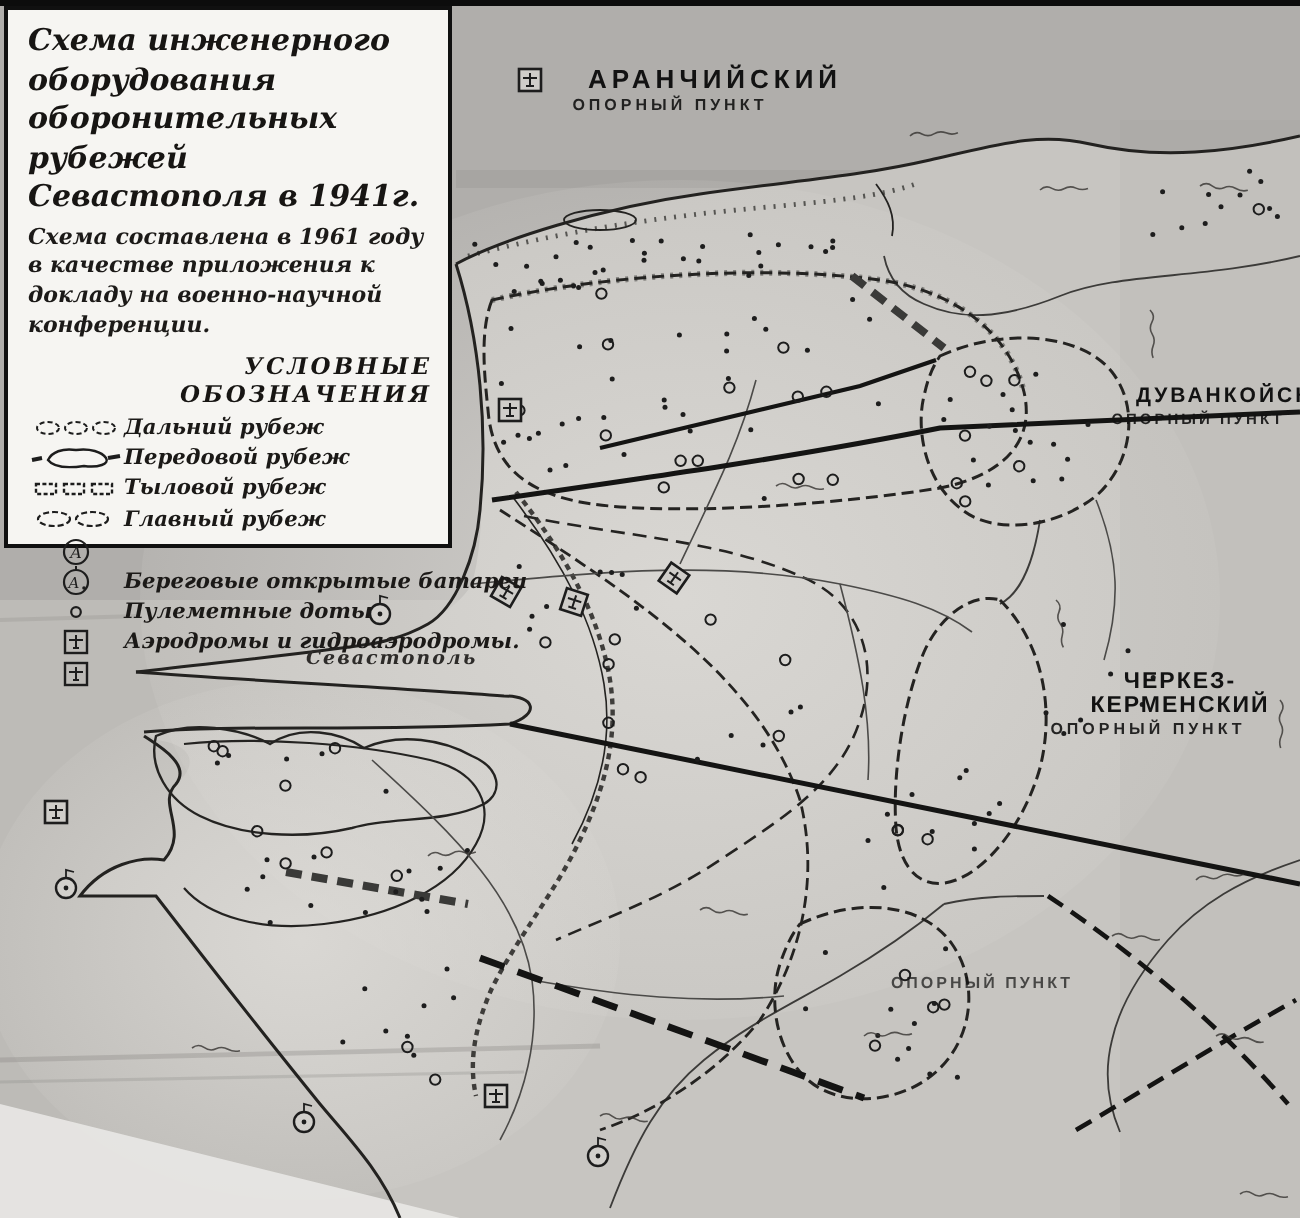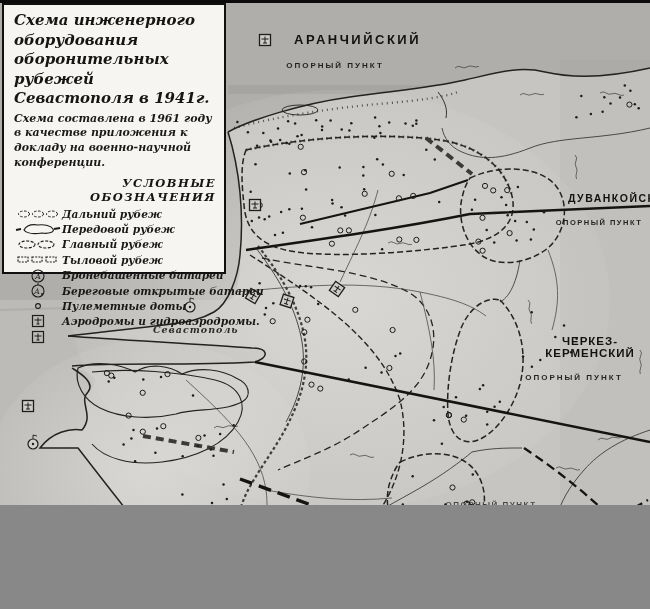--- a/index.html
+++ b/index.html
@@ -1,16 +1,16 @@
 <!DOCTYPE html>
 <html><head>
 <meta charset="utf-8">
 <style>
   html,body{margin:0;padding:0;background:#888;}
-  .page{position:relative;width:650px;height:505px;overflow:hidden;
+  .page{position:relative;width:650px;height:609px;overflow:hidden;
         background:linear-gradient(180deg,#aeacа9 0%,#b6b4b1 30%,#c3c1bd 70%,#c8c6c2 100%);
         background-color:#b7b5b2;font-family:"DejaVu Serif",serif;}
   svg.map{position:absolute;left:0;top:0;}
   .topbar{position:absolute;left:0;top:0;width:650px;height:3px;background:#0c0c0c;}
 
   
   .legend{position:absolute;left:2px;top:3px;width:224px;height:271px;
           background:#f6f5f2;border:2px solid #101010;box-sizing:border-box;
           padding:6px 8px 4px 10px;z-index:5;}
   .lg-title{font-style:italic;font-weight:700;font-size:15px;line-height:1.3;color:#171513;}
@@ -19,21 +19,21 @@
            text-align:right;margin-top:5px;margin-bottom:2px;}
   .lg-row{display:flex;align-items:center;height:15.4px;}
   .lg-sym{width:48px;min-width:48px;display:flex;justify-content:center;align-items:center;}
   .lg-lab{font-style:italic;font-weight:700;font-size:10.6px;color:#1b1917;white-space:nowrap;}
   .lg-row.indent .lg-sym{justify-content:center;}
 
   
   .sp{position:absolute;text-align:center;color:#121212;z-index:4;
       font-family:"Liberation Sans","DejaVu Sans",sans-serif;font-weight:700;}
   .sp .nm{display:block;padding-left:32px;}
-  .sp .sb{display:block;margin-top:14px;opacity:.9;}
+  .sp .sb{display:block;margin-top:1px;opacity:.9;}
   .sp-aranchi{left:262px;top:32px;width:146px;}
   .sp-aranchi .nm{font-size:13px;letter-spacing:2.5px;}
   .sp-aranchi .sb{font-size:8px;letter-spacing:2px;}
   .sp-duvankoy{left:536px;top:192px;width:126px;}
   .sp-duvankoy .nm{font-size:10.5px;letter-spacing:1.5px;}
   .sp-duvankoy .sb{font-size:7.5px;letter-spacing:1.5px;}
   .sp-cherkez{left:493px;top:335px;width:162px;}
   .sp-cherkez .nm{font-size:11.5px;letter-spacing:1px;}
   .sp-cherkez .sb{font-size:8px;letter-spacing:2px;}
   .sp-chorgun{left:428px;top:486px;width:126px;}
@@ -441,51 +441,50 @@
           <path d="M9,8 C11,4 16,2 23,3 C30,2 36,4 38,7 C40,10 34,12 27,11 C20,12 12,12 9,8 Z"></path>
           <path d="M39,7 L45,6" stroke-width="2"></path>
             </g>
           </svg>
       </span>
       <span class="lg-lab">Передовой рубеж</span>
     </div>
 
     <div class="lg-row">
       <span class="lg-sym">
-        <svg width="42" height="11">
-            <g fill="none" stroke="#1d1d1d" stroke-width="1.1" stroke-dasharray="3 1.5">
-          <ellipse cx="10" cy="5.5" rx="8" ry="3.5"></ellipse>
-              <ellipse cx="29" cy="5.5" rx="8" ry="3.5"></ellipse>
-            </g>
-          </svg>
-      </span>
-      <span class="lg-lab">Главный рубеж</span>
-    </div>
-
-    <div class="lg-row">
-      <span class="lg-sym">
         <svg width="42" height="9">
             <g fill="none" stroke="#1d1d1d" stroke-width="1.2">
           <rect x="1" y="2" width="10" height="5" stroke-dasharray="2 1.2"></rect>
           <rect x="15" y="2" width="10" height="5" stroke-dasharray="2 1.2"></rect>
           <rect x="29" y="2" width="10" height="5" stroke-dasharray="2 1.2"></rect>
             </g>
           </svg>
       </span>
       <span class="lg-lab">Тыловой рубеж</span>
     </div>
 
+    <div class="lg-row">
+      <span class="lg-sym">
+        <svg width="42" height="11">
+            <g fill="none" stroke="#1d1d1d" stroke-width="1.1" stroke-dasharray="3 1.5">
+          <ellipse cx="10" cy="5.5" rx="8" ry="3.5"></ellipse>
+              <ellipse cx="29" cy="5.5" rx="8" ry="3.5"></ellipse>
+            </g>
+          </svg>
+      </span>
+      <span class="lg-lab">Главный рубеж</span>
+    </div>
+
     <div class="lg-row indent">
       <span class="lg-sym">
         <svg width="18" height="15">
             <circle cx="9" cy="8" r="6" fill="none" stroke="#1d1d1d" stroke-width="1.1"></circle>
           <text x="9" y="11" text-anchor="middle" font-size="8" font-style="italic" font-family="DejaVu Serif,serif" fill="#1d1d1d">А</text>
           </svg>
       </span>
-      <span class="lg-lab">Бронебашенные батареи</span>
     </div>
 
     <div class="lg-row indent">
       <span class="lg-sym">
         <svg width="18" height="15">
             <circle cx="9" cy="8" r="6" fill="none" stroke="#1d1d1d" stroke-width="1.1"></circle>
           <path d="M9,2 L9,-1" stroke="#1d1d1d" stroke-width="1"></path>
           <text x="8" y="11" text-anchor="middle" font-size="7.5" font-style="italic" font-family="DejaVu Serif,serif" fill="#1d1d1d">А</text>
           <circle cx="13" cy="11" r="0.9" fill="#1d1d1d"></circle>
           </svg>

